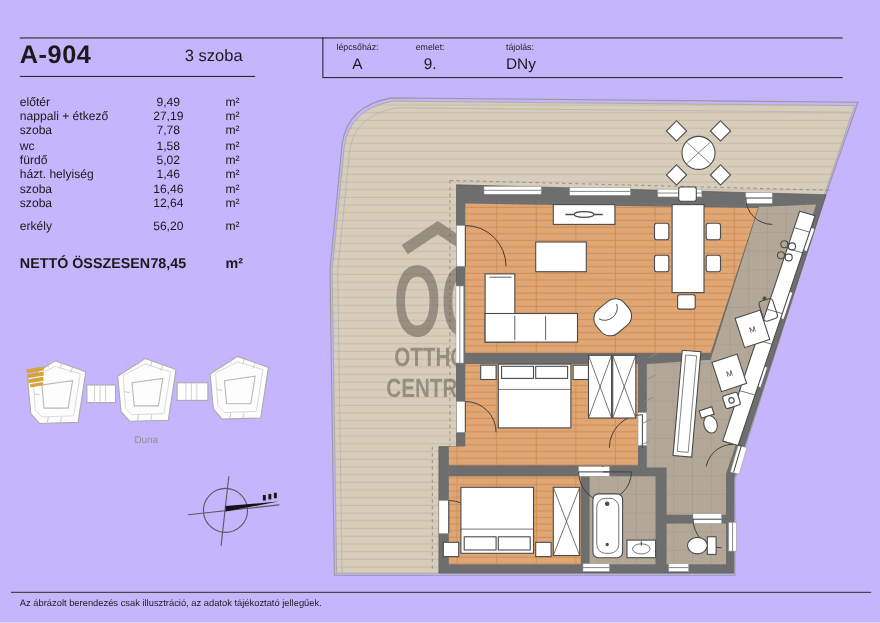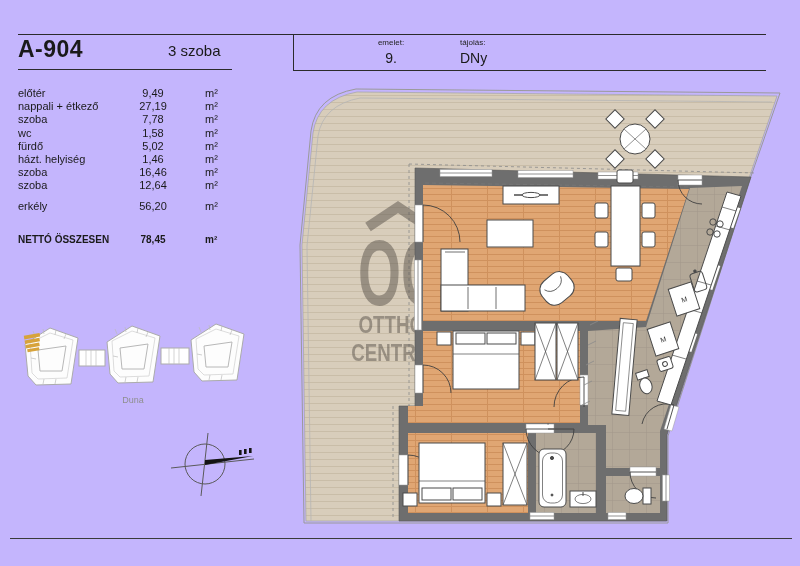--- a/index.html
+++ b/index.html
@@ -12,39 +12,43 @@
   .info-col{position:absolute;top:38px;width:70px;text-align:center;}
   .info-label{font-size:8px;color:#222;}
   .info-value{font-size:14px;margin-top:3px;}
   #info-col3{text-align:left;}
   #room-table{position:absolute;left:18px;top:87px;width:212px;font-size:11px;}
   .trow{position:relative;height:13.2px;line-height:13.2px;}
   .trow.abs-row{position:absolute;width:212px;}
   .tname{position:absolute;left:0;white-space:nowrap;}
   .tval{position:absolute;right:42px;width:70px;text-align:center;}
   .tunit{position:absolute;left:187px;}
-  #total-row{font-weight:bold;font-size:10px;}
+  #total-row{font-weight:bold;font-size:13px;}
   #balcony-row{top:113px;}
   #total-row{top:146px;}
   #disclaimer{left:18px;top:543px;font-size:8.5px;color:#222;}
   svg text{font-family:"Liberation Sans",sans-serif;}
 </style>
 </head>
 <body>
 
 <div id="page">
 
   <div class="rule" id="rule-top" style="left:18px;top:34px;width:748px;"></div>
   <div class="rule" style="left:18px;top:69px;width:214px;"></div>
   <div class="rule" style="left:293px;top:70px;width:473px;"></div>
   <div class="abs" style="left:293px;top:34px;width:1px;height:36px;background:#2b2b2b;"></div>
 
   <div class="abs" id="unit-id">A-904</div>
   <div class="abs" id="room-count">3 szoba</div>
 
+  <div class="info-col" id="info-col1" style="left:290px;">
+    <div class="info-label">lépcsőház:</div>
+    <div class="info-value">A</div>
+  </div>
   <div class="info-col" id="info-col2" style="left:356px;">
     <div class="info-label">emelet:</div>
     <div class="info-value">9.</div>
   </div>
   <div class="info-col" id="info-col3" style="left:460px;">
     <div class="info-label">tájolás:</div>
     <div class="info-value">DNy</div>
   </div>
 
   <div id="room-table">
@@ -346,14 +350,15 @@
       </g>
 
       <g>
         <rect x="353" y="413" width="8" height="16"></rect>
           <ellipse cx="344" cy="421" rx="9" ry="7.5"></ellipse>
       </g>
     </g>
   </svg>
 
   <div class="rule" style="left:10px;top:538px;width:782px;background:#3a3a3a;"></div>
+  <div class="abs" id="disclaimer">Az ábrázolt berendezés csak illusztráció, az adatok tájékoztató jellegűek.</div>
 
 </div>
 
 </body></html>

